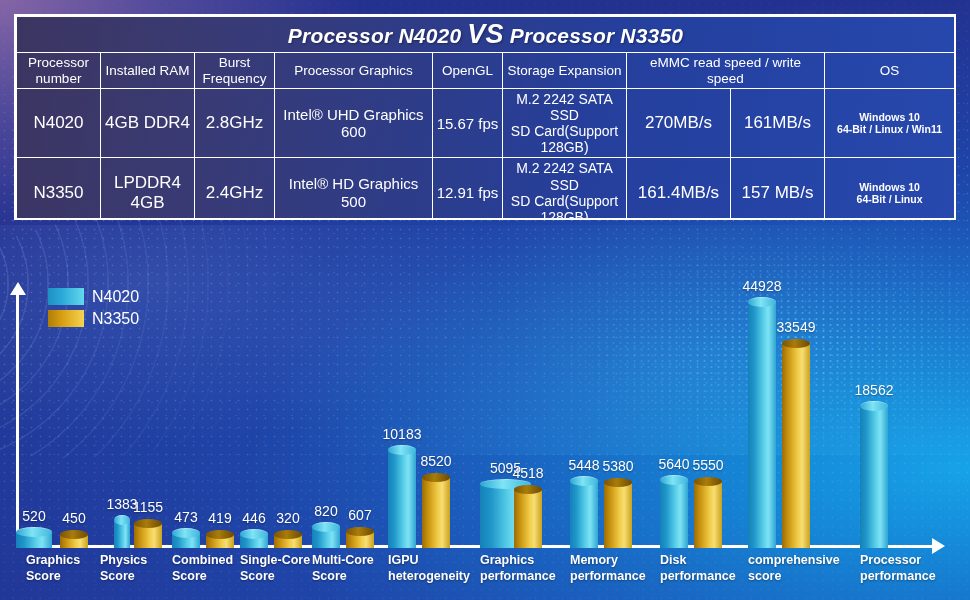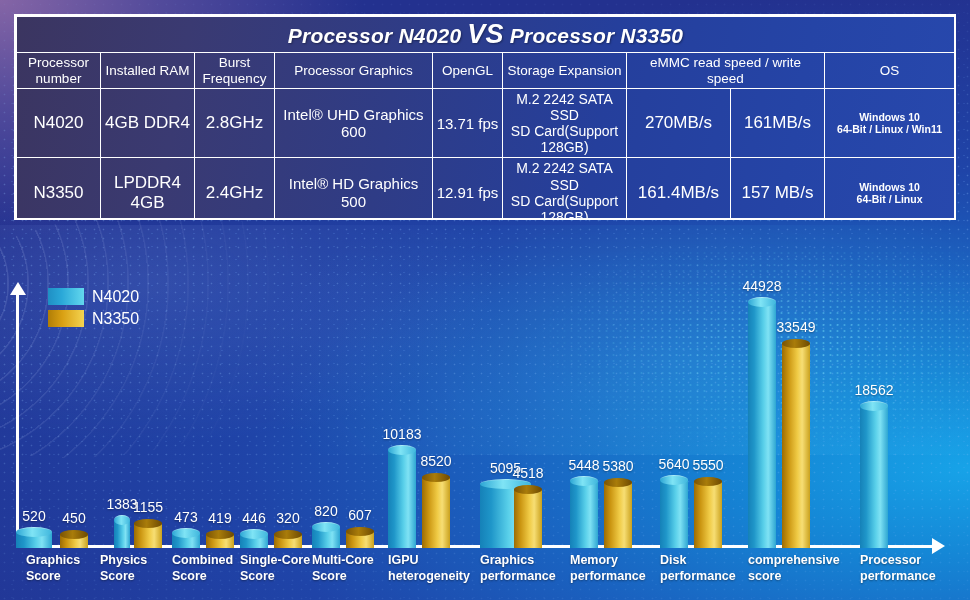--- a/index.html
+++ b/index.html
@@ -214,21 +214,21 @@
         <td class="hdr">
           <span>OS</span>
         </td>
       </tr>
 
       <tr>
         <td class="val-big">N4020</td>
         <td class="val-big">4GB DDR4</td>
         <td class="val-big">2.8GHz</td>
         <td class="val">Intel® UHD Graphics 600</td>
-        <td class="val">13.71 fps</td>
+        <td class="val">15.67 fps</td>
         <td class="small">
           <span>M.2 2242 SATA SSD</span><br>
           <span>SD Card(Support 128GB)</span>
         </td>
         <td class="val-big">270MB/s</td>
         <td class="val-big">161MB/s</td>
         <td class="os">
           <span>Windows 10</span><br>
           <span>64-Bit / Linux / Win11</span>
         </td>

